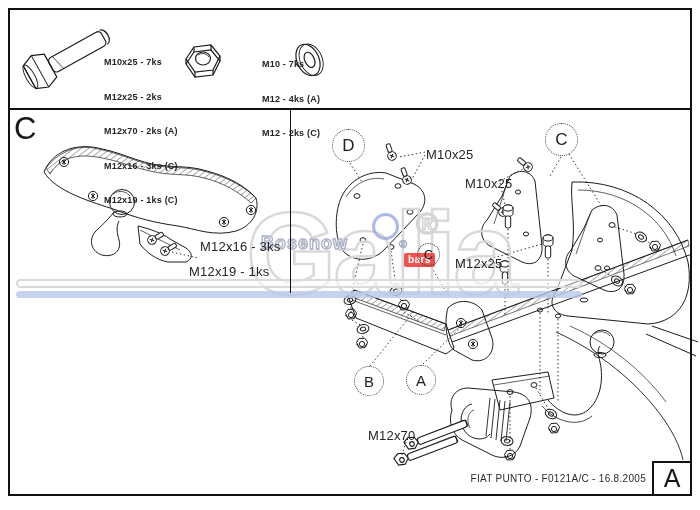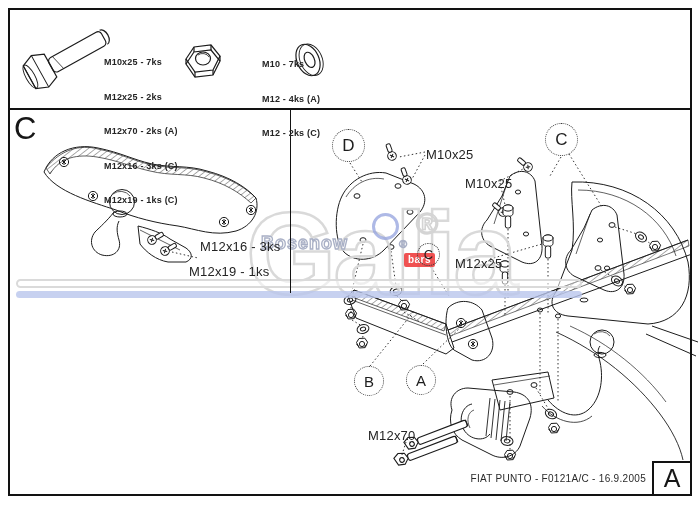--- a/index.html
+++ b/index.html
@@ -290,18 +290,18 @@
   <div class="abs balloon bl-b">B</div>
   <div class="abs balloon bl-a">A</div>
 
   <div class="abs callout" style="left:426px; top:147px;">M10x25</div>
   <div class="abs callout" style="left:465px; top:176px;">M10x25</div>
   <div class="abs callout" style="left:455px; top:256px;text-align:right;">M12x25</div>
   <div class="abs callout" style="left:368px; top:428px;">M12x70</div>
   <div class="abs callout" style="left:200px; top:239px;">M12x16 - 3ks</div>
   <div class="abs callout" style="left:189px; top:264px;">M12x19 - 1ks</div>
 
-  <div class="abs footer">FIAT PUNTO - F0121A/C - 16.9.2005</div>
+  <div class="abs footer">FIAT PUNTO - F0121A/C - 16.8.2005</div>
   <div class="abs rev-box">
     <span>A</span>
   </div>
 
 </div>
 
 </body></html>

